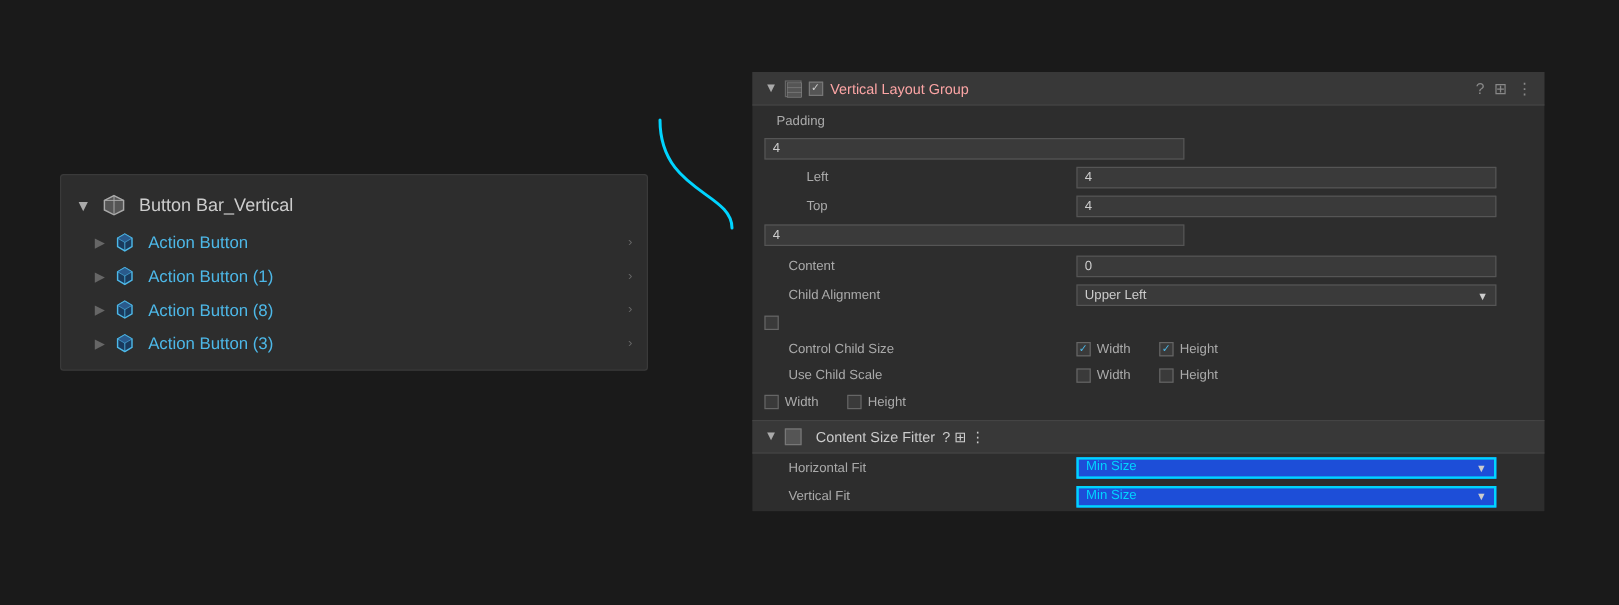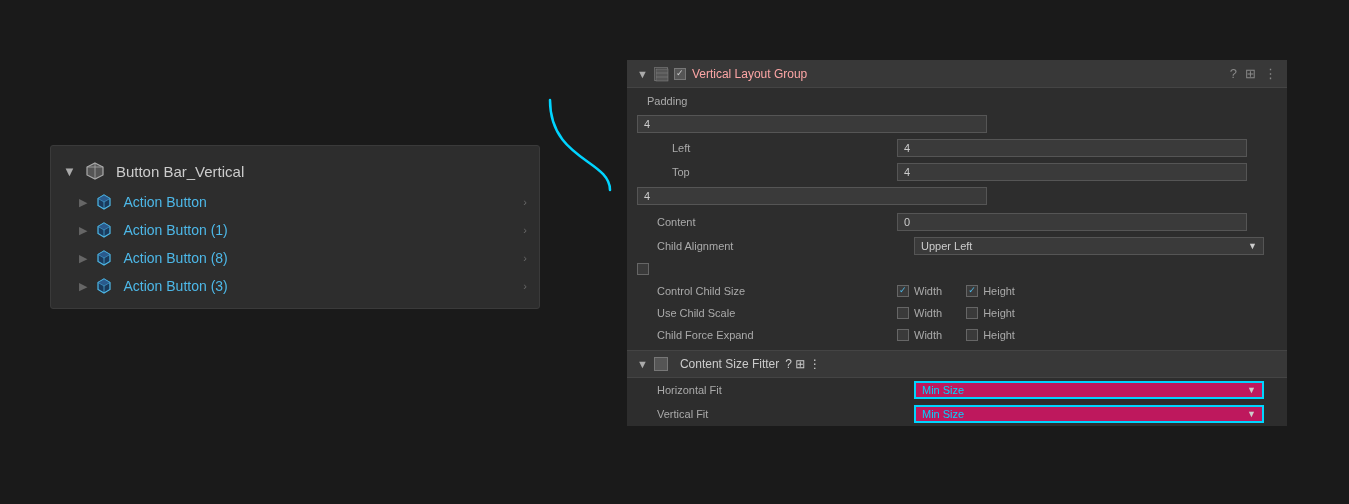--- a/index.html
+++ b/index.html
@@ -174,23 +174,22 @@
 
     .prop-dropdown {
       background: #3a3a3a;
       border: 1px solid #555;
       color: #ccc;
       padding: 2px 6px;
       font-size: 11px;
       width: 350px;
       height: 18px;
       display: flex;
-      align-items: center;
+      align-items: flex-end;
       justify-content: space-between;
-      margin-left: 17px;
     }
 
     .prop-checkbox-group {
       display: flex;
       gap: 24px;
       align-items: center;
     }
 
     .prop-checkbox-item {
       display: flex;
@@ -237,21 +236,21 @@
       width: 14px;
       height: 14px;
       background: #555;
       border: 1px solid #777;
       display: inline-block;
     }
 
     
     .prop-dropdown.highlighted {
       border: 2px solid #00d4ff;
-      background: #be185d;
+      background: #1d4ed8;
     }
 
     
     .connector-svg {
       position: absolute;
       left: 530px;
       top: 60px;
       pointer-events: none;
     }
 
@@ -441,21 +440,20 @@
         <span class="checkbox-label">Width</span>
       </div>
       <div class="prop-checkbox-item">
         <span class="checkbox"></span>
         <span class="checkbox-label">Height</span>
       </div>
     </div>
   </div>
 
   <div class="prop-row">
-    <span class="prop-label">Child Force Expand</span>
     <div class="prop-value prop-checkbox-group">
       <div class="prop-checkbox-item">
         <span class="checkbox"></span>
         <span class="checkbox-label">Width</span>
       </div>
       <div class="prop-checkbox-item">
         <span class="checkbox"></span>
         <span class="checkbox-label">Height</span>
       </div>
     </div>

